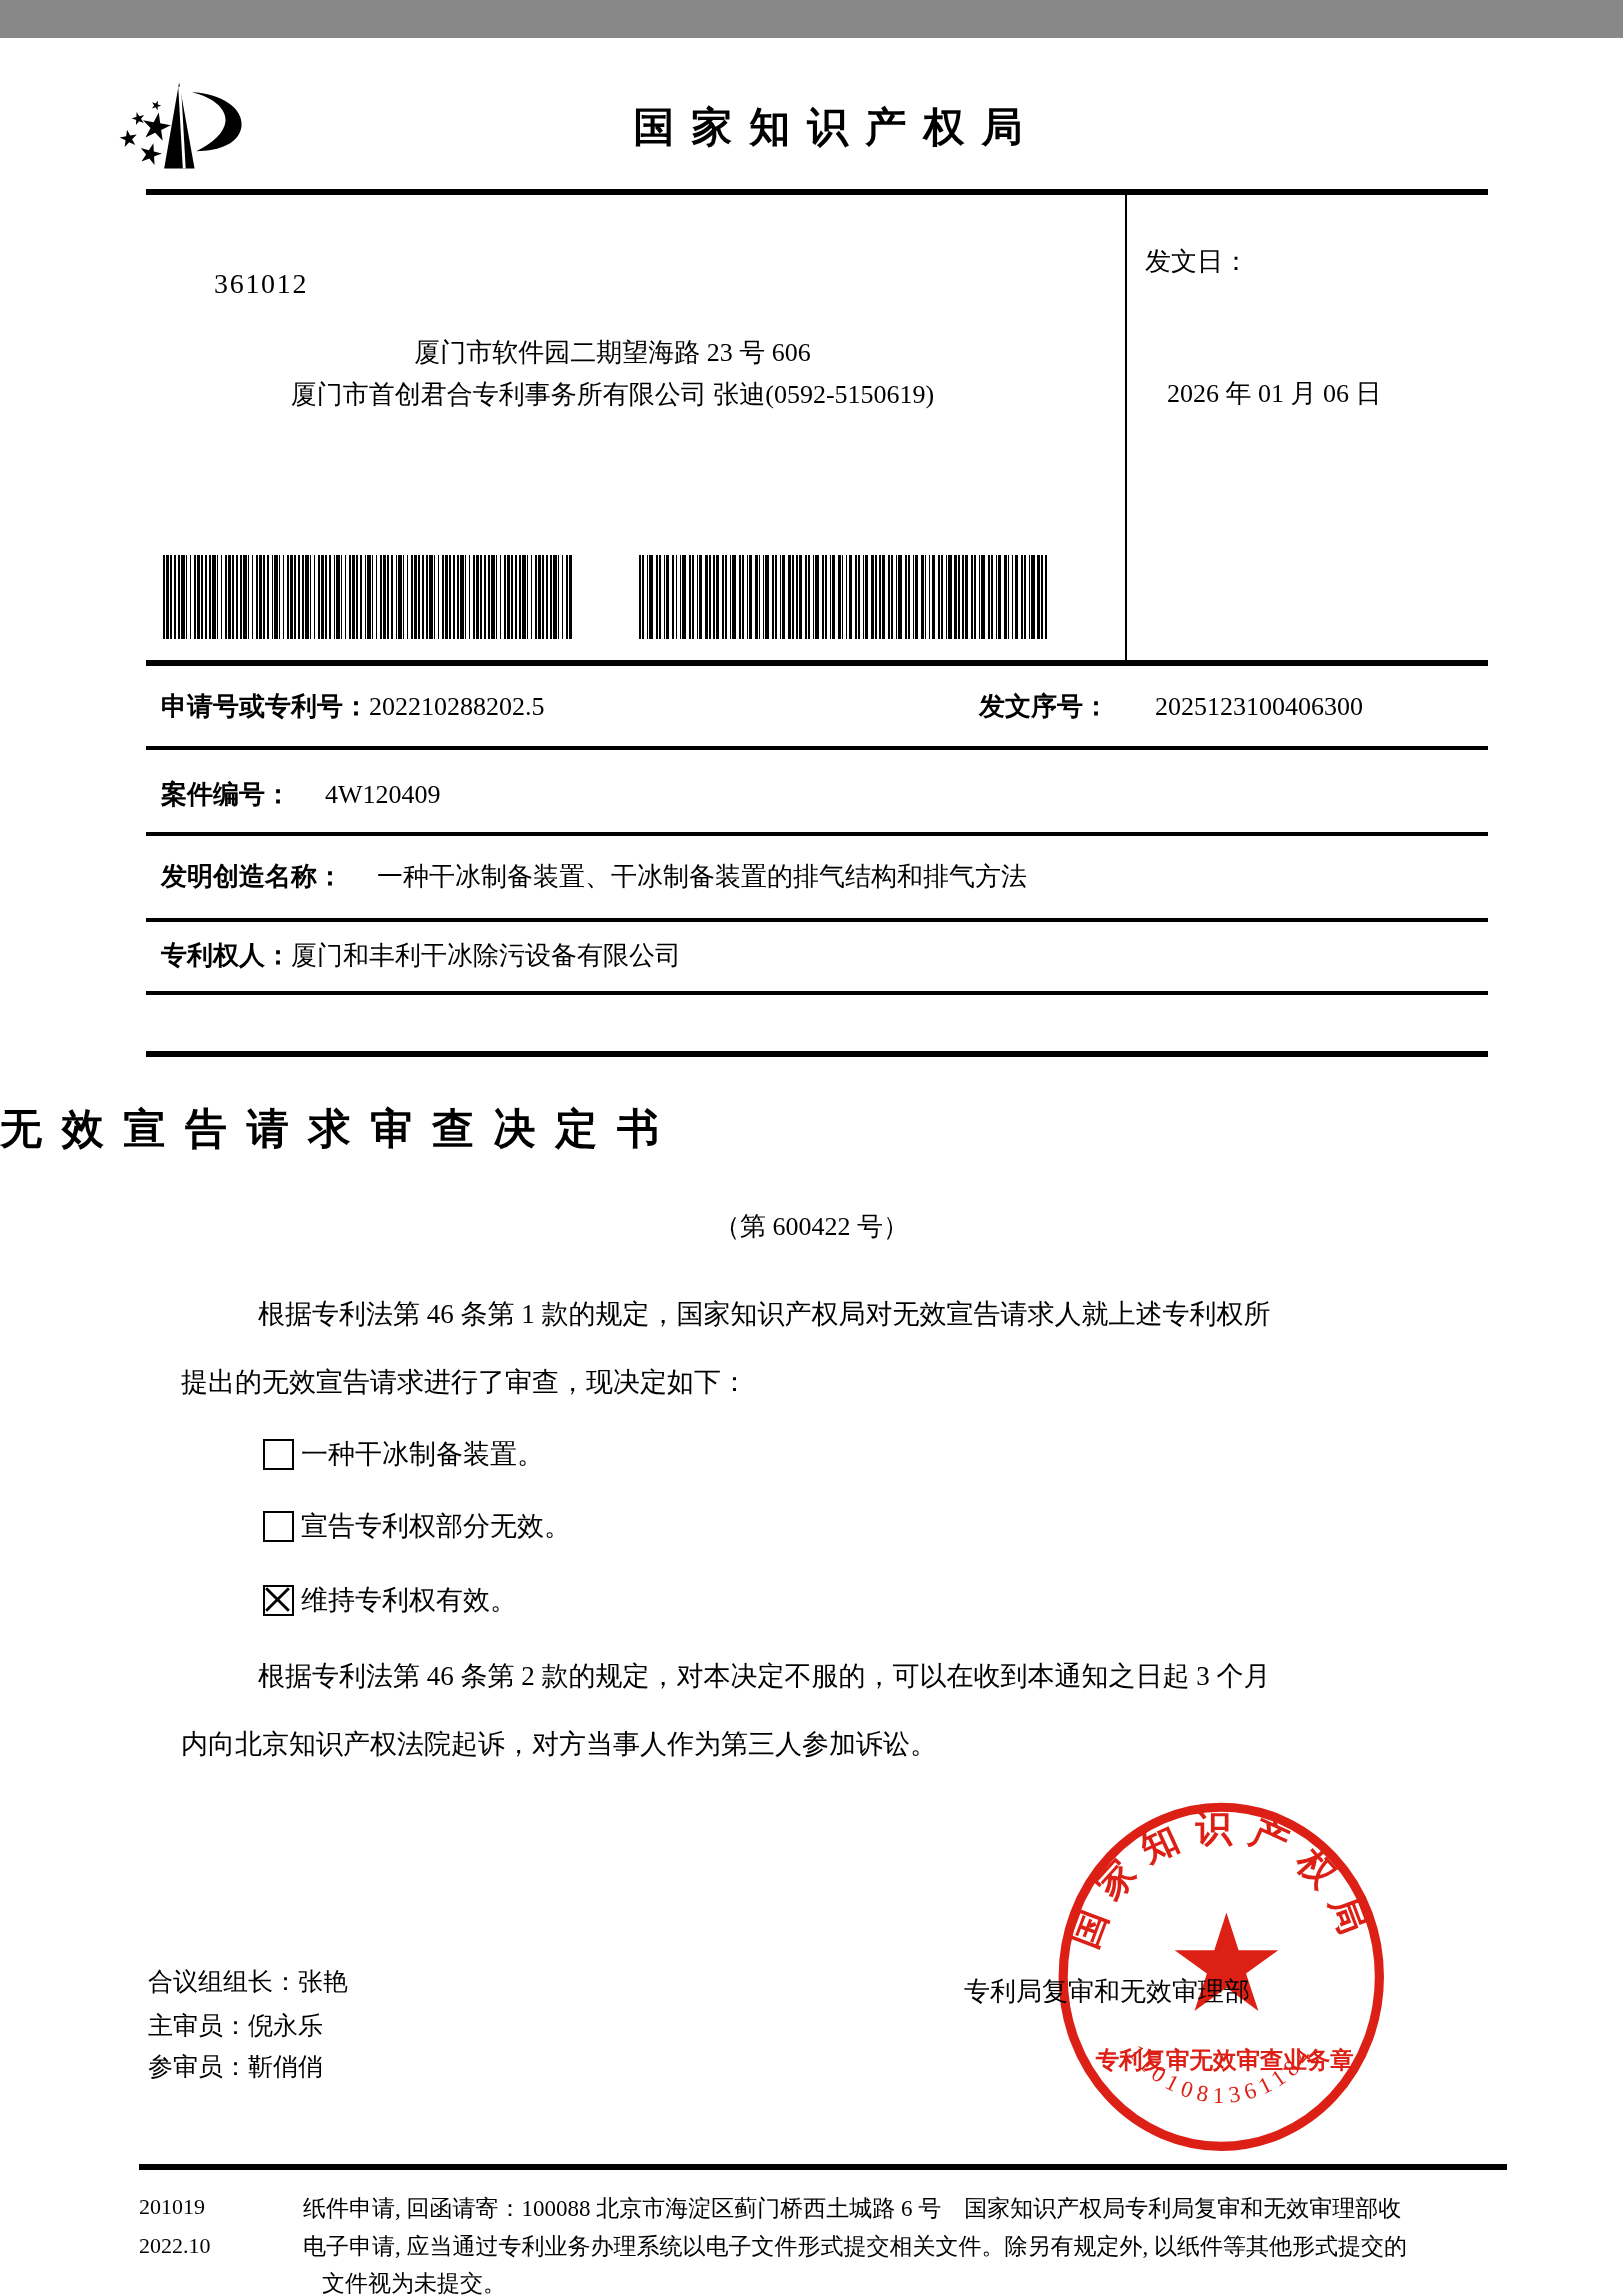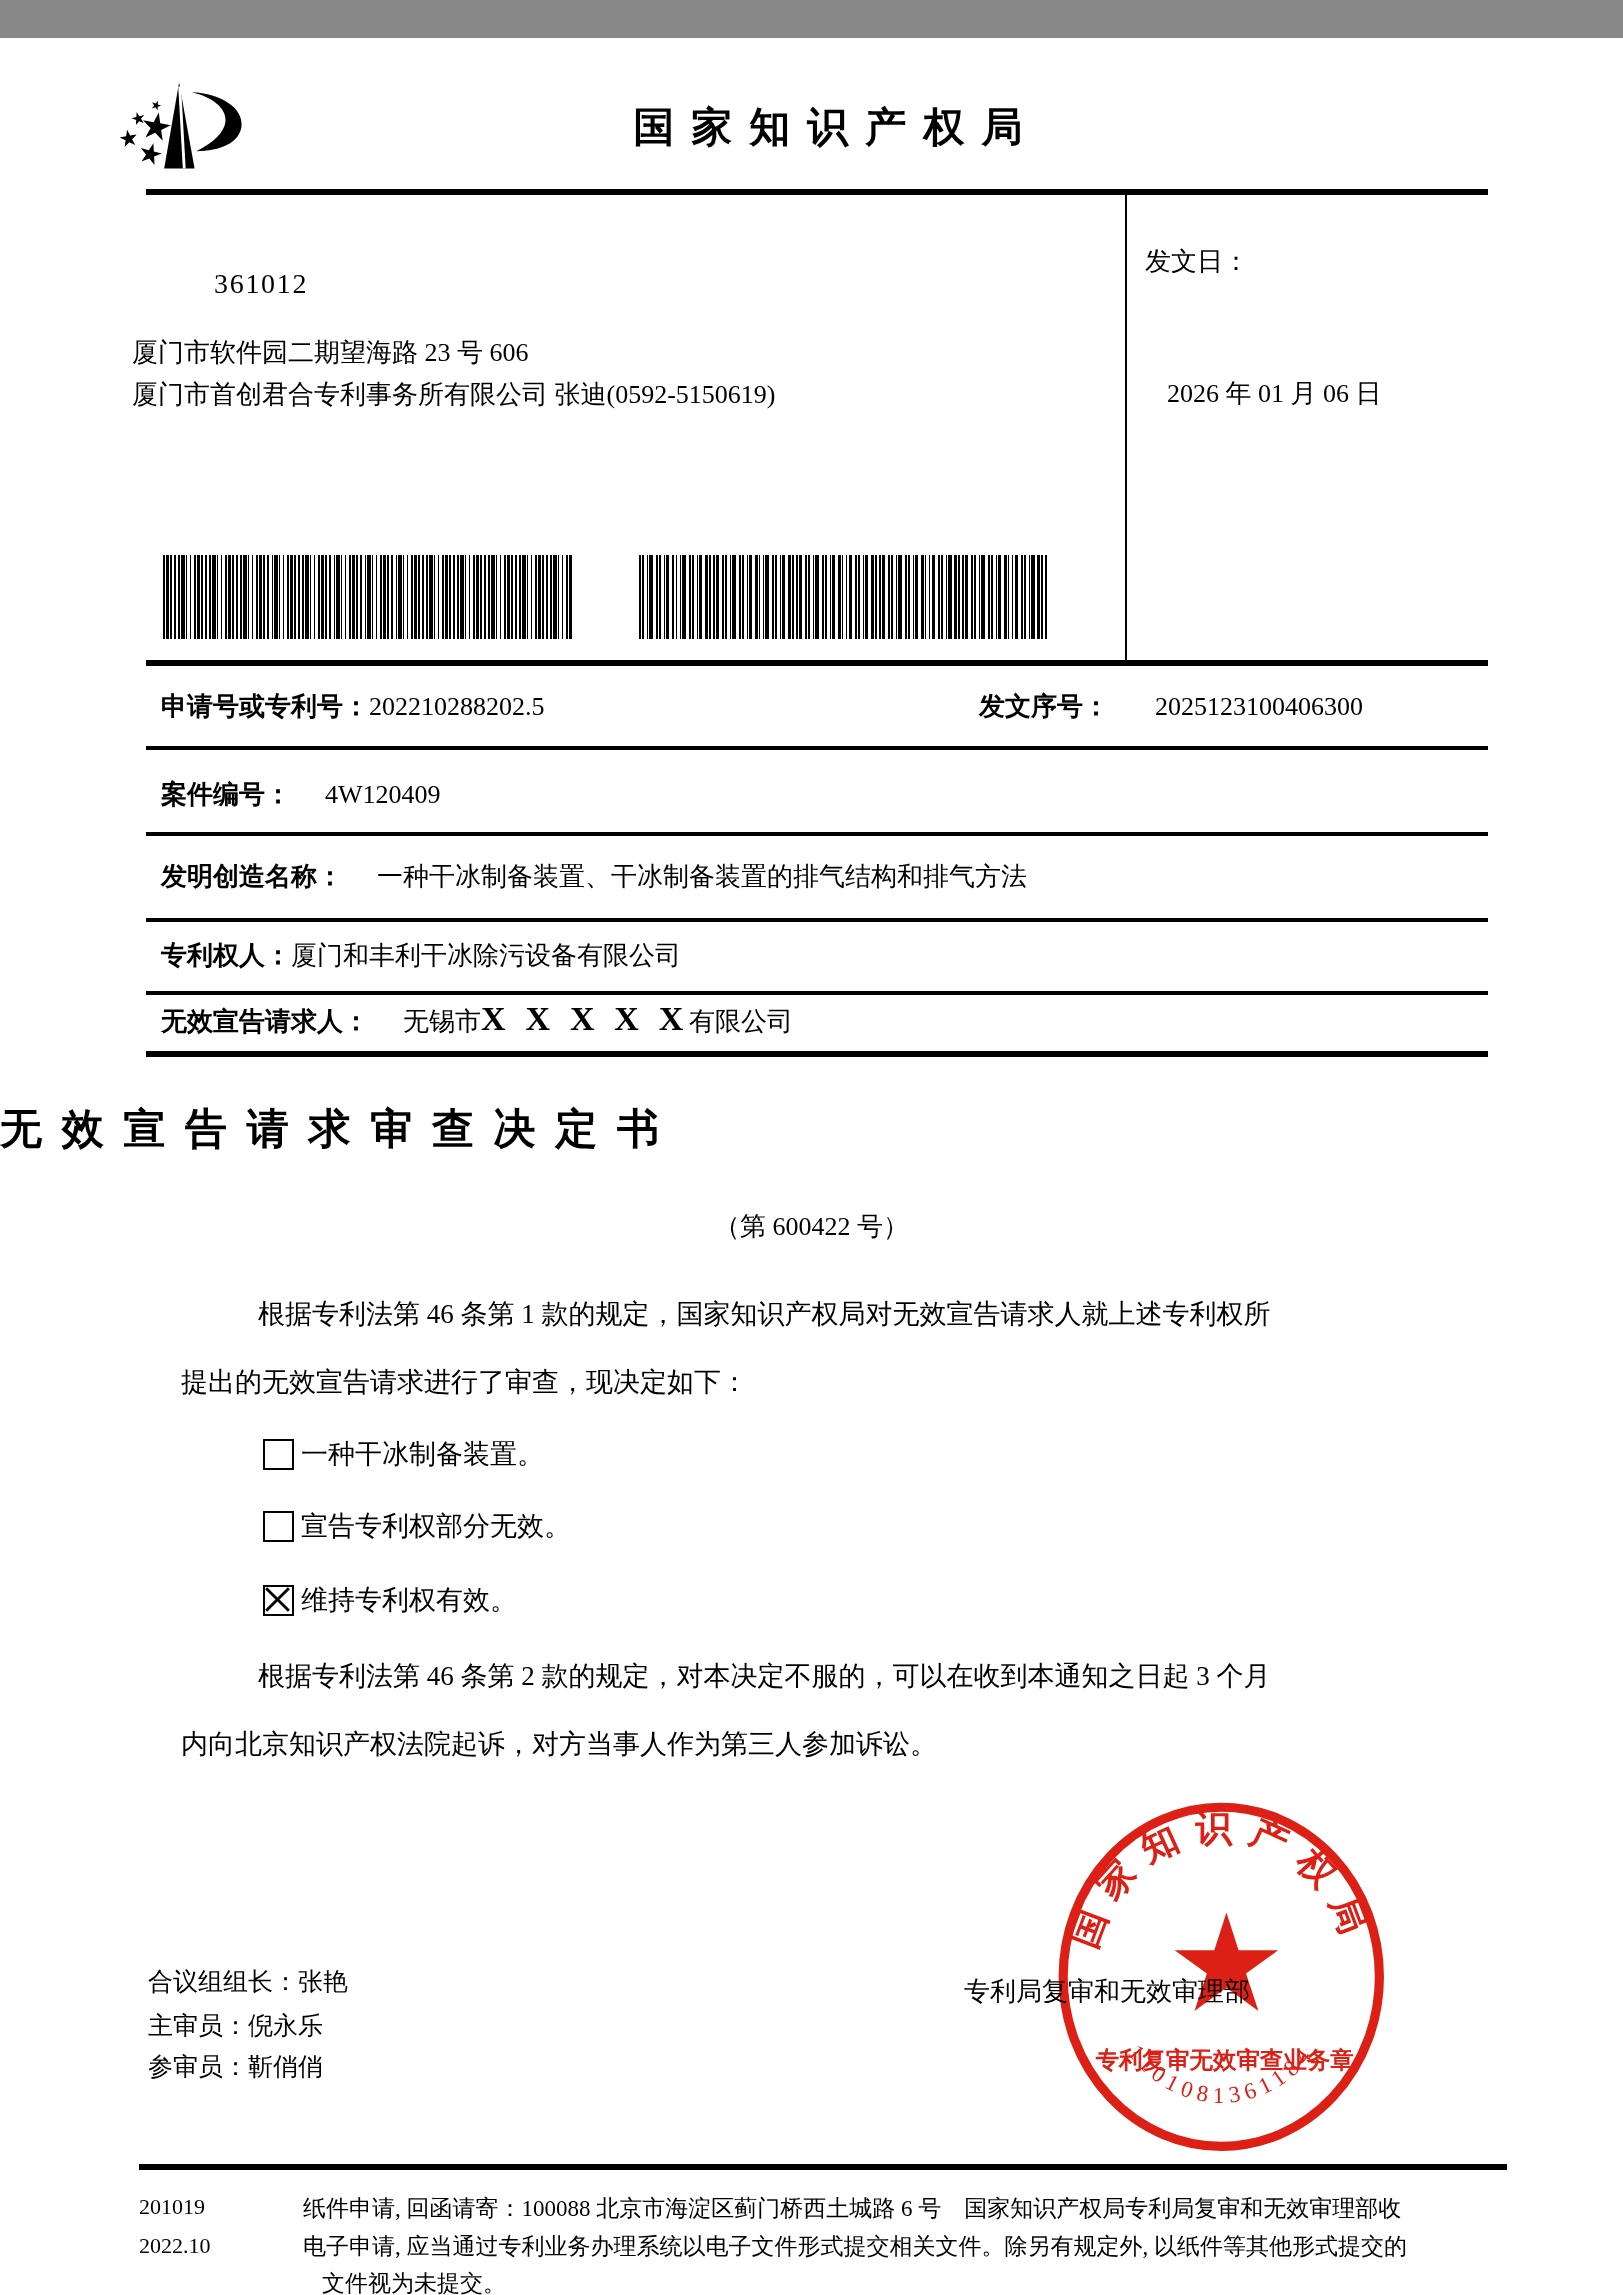--- a/index.html
+++ b/index.html
@@ -8,21 +8,21 @@
   .abs{position:absolute;white-space:nowrap;}
   
   .agency{top:63px;left:532px;width:595px;font-size:41px;line-height:53px;font-weight:600;
           text-align:center;letter-spacing:3.4px;}
   .rule{position:absolute;background:#000;}
   .rule-thick{height:6.3px;}
   .rule-mid{height:4px;}
   .vline{position:absolute;width:2.3px;background:#000;}
   
   .postal{top:223px;left:214px;font-size:28px;line-height:45px;letter-spacing:1.7px;}
-  .addr{position:absolute;left:132px;width:961px;font-size:26px;line-height:32px;}
+  .addr{position:absolute;left:132px;width:961px;text-align:center;font-size:26px;line-height:32px;}
   .issue-label{top:207px;left:1145px;font-size:26px;line-height:33px;}
   .issue-date{top:339px;left:1167px;font-size:26px;line-height:33px;}
   .barcode{position:absolute;width:409px;height:84px;
      background:repeating-linear-gradient(90deg,#000 0 1.7px,#fff 1.7px 2.9px,#000 2.9px 6.3px,#fff 6.3px 7.4px,#000 7.4px 8.6px,#fff 8.6px 11.4px,#000 11.4px 12.6px,#fff 12.6px 15.5px);}
   .barcode.b2{background:repeating-linear-gradient(90deg,#000 0 2.3px,#fff 2.3px 3.4px,#000 3.4px 5.2px,#fff 5.2px 8px,#000 8px 9.2px,#fff 9.2px 10.3px,#000 10.3px 13.7px,#fff 13.7px 16.6px);}
   
   .frow{font-size:26px;line-height:33px;}
   .flabel{font-weight:bold;font-size:26px;}
   .gap60{margin-left:34px;}
   .gap80{margin-left:46px;}
@@ -98,23 +98,20 @@
   <div class="abs frow" style="left:161px;top:822px;">
     <span class="flabel">发明创造名称：</span><span class="gap60">一种干冰制备装置、干冰制备装置的排气结构和排气方法</span>
   </div>
   <div class="rule rule-mid" style="left:146px;top:880px;width:1342px;"></div>
 
   <div class="abs frow" style="left:161px;top:901px;">
     <span class="flabel">专利权人：</span><span>厦门和丰利干冰除污设备有限公司</span>
   </div>
   <div class="rule rule-mid" style="left:146px;top:953px;width:1342px;"></div>
 
-  <div class="abs frow" style="left:161px;top:964px;">
-    <span class="flabel">无效宣告请求人：</span><span class="gap60">无锡市</span><span class="redacted">X X X X X</span><span>有限公司</span>
-  </div>
   <div class="rule rule-thick" style="left:146px;top:1013px;width:1342px;"></div>
 
   <div class="abs dtitle">无 效 宣 告 请 求 审 查 决 定 书</div>
   <div class="abs dnumber">（第 600422 号）</div>
 
   <div class="abs body-line" style="left:258px;top:1259px;">根据专利法第 46 条第 1 款的规定，国家知识产权局对无效宣告请求人就上述专利权所</div>
   <div class="abs body-line" style="left:181px;top:1327px;">提出的无效宣告请求进行了审查，现决定如下：</div>
 
   <div class="abs opt-row" style="left:263px;top:1399px;">
     <span class="checkbox">

